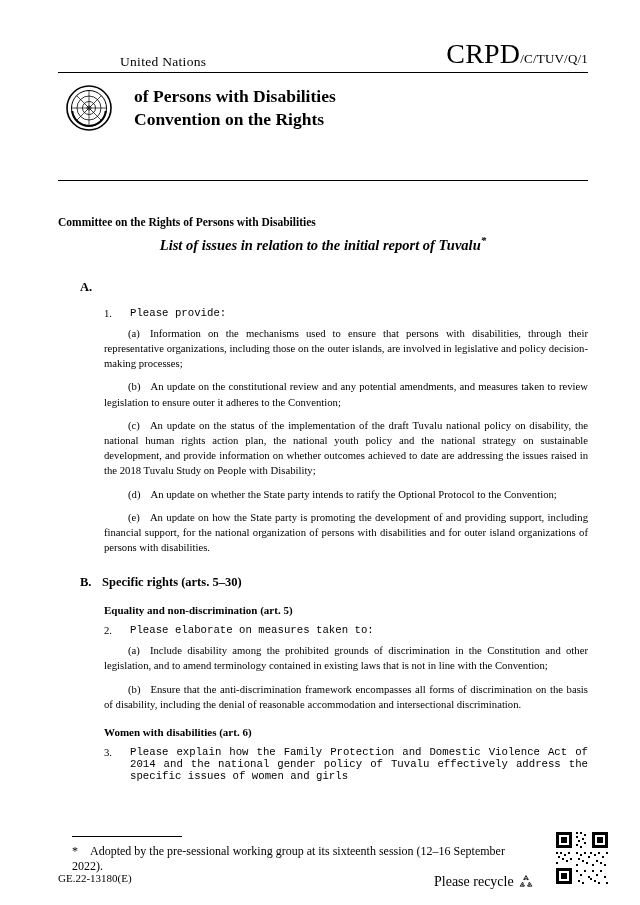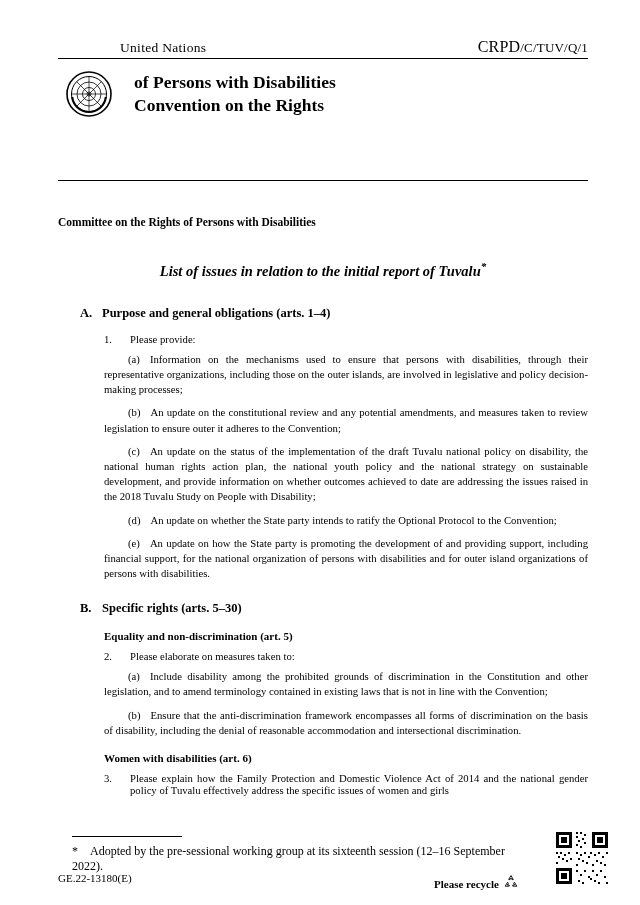--- a/index.html
+++ b/index.html
@@ -46,21 +46,21 @@
     font-family: "Liberation Serif", serif;
     font-size: 13.5px;
     letter-spacing: 0.3px;
     padding-left: 62px;
   }
   .symbol {
     font-family: "Liberation Serif", serif;
     white-space: nowrap;
   }
   .symbol .big {
-    font-size: 16px;
+    font-size: 28px;
     letter-spacing: 0.2px;
   }
   .symbol .small {
     font-size: 13px;
     letter-spacing: 0.2px;
   }
 
   .header-body {
     position: relative;
     height: 110px;
@@ -110,21 +110,21 @@
   
   .body {
     position: absolute;
     left: 44px;
     top: 206px;
     width: 530px;
   }
   .committee {
     font-weight: bold;
     font-size: 11.5px;
-    margin-bottom: 32px;
+    margin-bottom: 6px;
   }
   .doc-title {
     font-weight: bold;
     font-size: 14.5px;
     text-align: center;
     margin: 0 0 26px 0;
     font-style: italic;
   }
   .doc-title .star {
     font-size: 11px;
@@ -160,20 +160,21 @@
     display: flex;
     margin: 0 0 7px 46px;
     font-size: 10.7px;
   }
   .numitem .num {
     width: 26px;
     flex: 0 0 26px;
   }
   .numitem .numtext {
     flex: 1 1 auto;
+    font-family: Liberation Mono, monospace;
   }
 
   .para {
     margin: 0 0 8px 46px;
     font-size: 10.7px;
     line-height: 1.42;
     text-align: justify;
     text-indent: 24px;
   }
   .para .lbl {
@@ -206,22 +207,22 @@
   .docnum {
     position: absolute;
     left: 44px;
     top: 862px;
     font-size: 11px;
   }
   .recycle {
     position: absolute;
     left: 420px;
     top: 864px;
-    font-size: 11px;
-    font-weight: bold;
+    font-size: 14px;
+    font-weight: normal;
     display: flex;
     align-items: flex-end;
     gap: 4px;
   }
   .recycle svg { display:block; }
 
   .qr {
     position: absolute;
     right: 16px;
     top: 820px;
@@ -274,21 +275,20 @@
     <div class="body">
       <div class="committee">Committee on the Rights of Persons with Disabilities</div>
 
       <div class="doc-title">
         <span>List of issues in relation to the initial report of Tuvalu</span><span class="star">*</span>
       </div>
 
       <div class="section">
         <div class="section-head">
           <span class="letter">A.</span>
-          <span class="sh-text">Purpose and general obligations (arts. 1–4)</span>
         </div>
 
         <div class="numitem">
           <span class="num">1.</span>
           <span class="numtext">Please provide:</span>
         </div>
 
         <p class="para"><span class="lbl">(a)</span><span class="gap"></span><span>Information on the mechanisms used to ensure that persons with disabilities, through their representative organizations, including those on the outer islands, are involved in legislative and policy decision-making processes;</span></p>
 
         <p class="para"><span class="lbl">(b)</span><span class="gap"></span><span>An update on the constitutional review and any potential amendments, and measures taken to review legislation to ensure outer it adheres to the Convention;</span></p>

